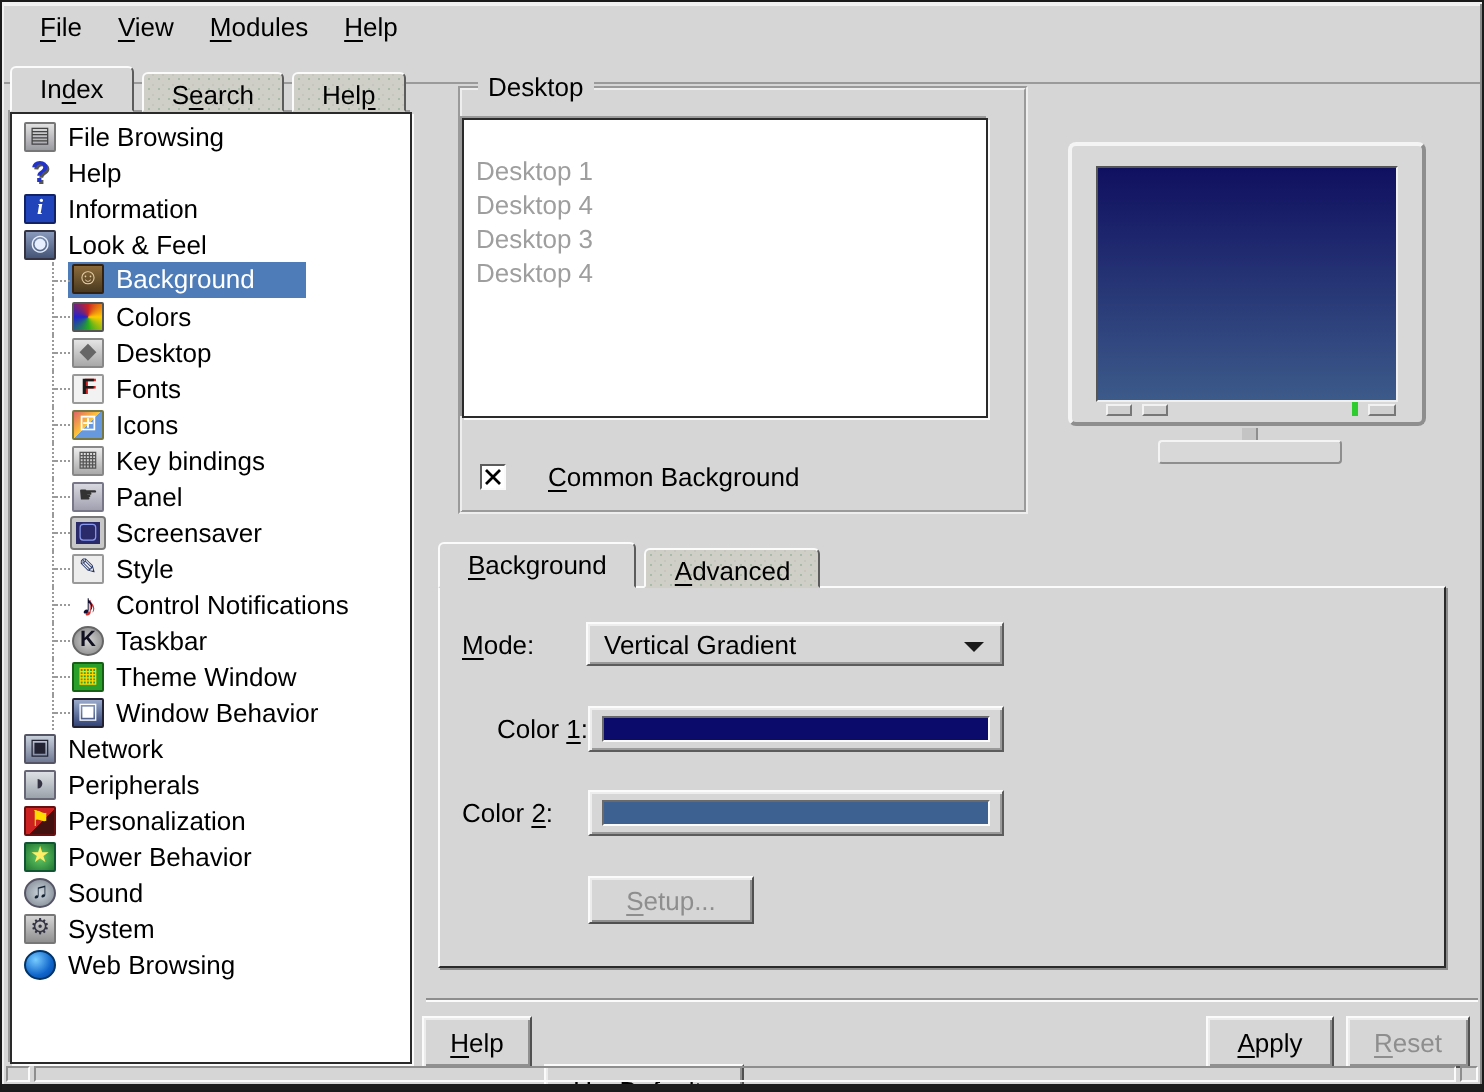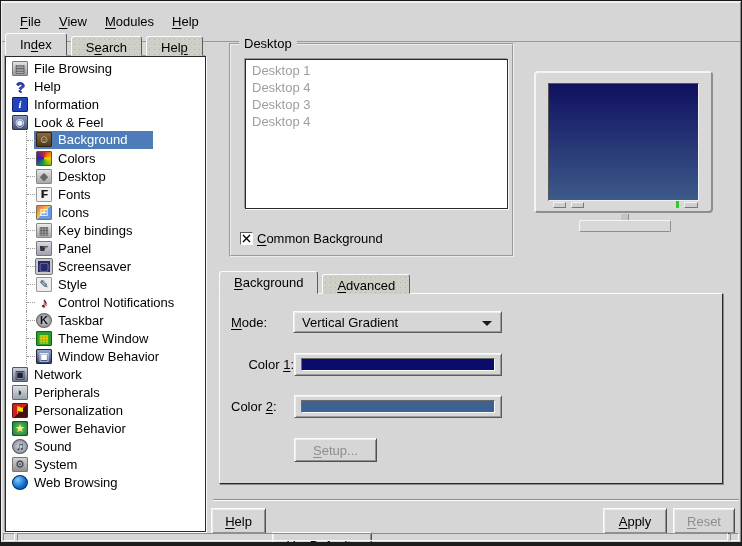--- a/index.html
+++ b/index.html
@@ -4,21 +4,21 @@
 <style>
   html,body{margin:0;padding:0;background:#555;}
   *{box-sizing:border-box;font-family:"Liberation Sans","DejaVu Sans",sans-serif;}
   .window{position:relative;width:742px;height:546px;background:#d6d6d6;overflow:hidden;
           border:1px solid #1a1a1a;box-shadow:inset 1px 1px 0 #f0f0f0, inset -1px -1px 0 #8a8a8a;
           font-size:13px;color:#000;}
   u{text-decoration:underline;text-underline-offset:2px;}
 
   
   .menubar{position:absolute;left:1px;top:1px;right:1px;height:40px;background:#d6d6d6;
-           border-bottom:1px solid #9a9a9a;box-shadow:0 1px 0 #f2f2f2 inset;display:flex;align-items:center;padding-left:9px;gap:0;}
+           border-bottom:1px solid #9a9a9a;box-shadow:0 1px 0 #f2f2f2 inset;display:flex;padding-left:9px;gap:0;}
   .menuitem{padding:4px 9px;cursor:default;}
 
   
   .side-tabs{position:absolute;left:4px;top:32px;height:23px;display:flex;align-items:flex-end;z-index:3;}
   .tab{padding:3px 14px 4px;margin-right:4px;border:1px solid;border-color:#fbfbfb #5c5c5c transparent #fbfbfb;
        border-top-left-radius:3px;border-top-right-radius:3px;position:relative;}
   .tab.active{background:#d6d6d6;height:23px;z-index:4;}
   .tab.inactive{height:20px;background-color:#cfcfc7;
        background-image:radial-gradient(#a9bca9 16%, rgba(0,0,0,0) 17%),radial-gradient(#c6c6be 16%, rgba(0,0,0,0) 17%);
        background-size:5px 5px;background-position:0 0,2px 3px;}
@@ -30,24 +30,24 @@
   .trow.child{padding-left:0;position:relative;}
   .trow.child .elbow{width:30px;height:18px;flex:0 0 30px;position:relative;}
   .trow.child .elbow::before{content:"";position:absolute;left:20px;top:0;bottom:0;border-left:1px dotted #9a9a9a;}
   .trow.child .elbow::after{content:"";position:absolute;left:21px;top:9px;width:8px;border-top:1px dotted #9a9a9a;}
   .trow.sel .sel-wrap{background:#4e7cb8;color:#fff;padding:1px 26px 2px 2px;margin-left:-2px;display:flex;align-items:center;}
   .sel-wrap{display:flex;align-items:center;}
 
   
   .groupbox{position:absolute;left:228px;top:42px;width:285px;height:214px;border:2px groove #eeeeee;}
   .grouptitle{position:absolute;left:8px;top:-9px;background:#d6d6d6;padding:0 5px;}
-  .desktop-list{position:absolute;left:14px;top:14px;width:263px;height:150px;background:#fff;
-                border:1px solid #2a2a2a;box-shadow:-1px -1px 0 #9a9a9a,1px 1px 0 #fbfbfb;padding:2px 6px;}
+  .desktop-list{position:absolute;left:0;top:14px;width:263px;height:150px;background:#fff;
+                border:1px solid #2a2a2a;box-shadow:-1px -1px 0 #9a9a9a,1px 1px 0 #fbfbfb;padding:17px 6px;}
   .desktop-list .ditem{color:#9e9e9e;height:17px;line-height:17px;}
-  .checkrow{position:absolute;left:9px;top:186px;display:flex;align-items:center;gap:4px;}
+  .checkrow{position:absolute;left:9px;top:186px;display:flex;align-items:center;gap:21px;}
   .checkbox{width:13px;height:13px;background:#fff;border:1px solid;border-color:#5c5c5c #fbfbfb #fbfbfb #5c5c5c;
             display:inline-flex;align-items:center;justify-content:center;}
 
   
   .monitor{position:absolute;left:533px;top:70px;width:179px;height:142px;background:#d8d8d8;
            border:2px solid;border-color:#f4f4f4 #8e8e8e #8e8e8e #f4f4f4;border-radius:4px;}
   .screen{position:absolute;left:12px;top:10px;width:151px;height:118px;
           border:1px solid;border-color:#555 #f0f0f0 #f0f0f0 #555;}
   .mbtn{position:absolute;bottom:3px;height:6px;background:#cfcfcf;border:1px solid;border-color:#f2f2f2 #777 #777 #f2f2f2;}
   .led{position:absolute;bottom:3px;width:3px;height:7px;background:#2ecc2e;}

